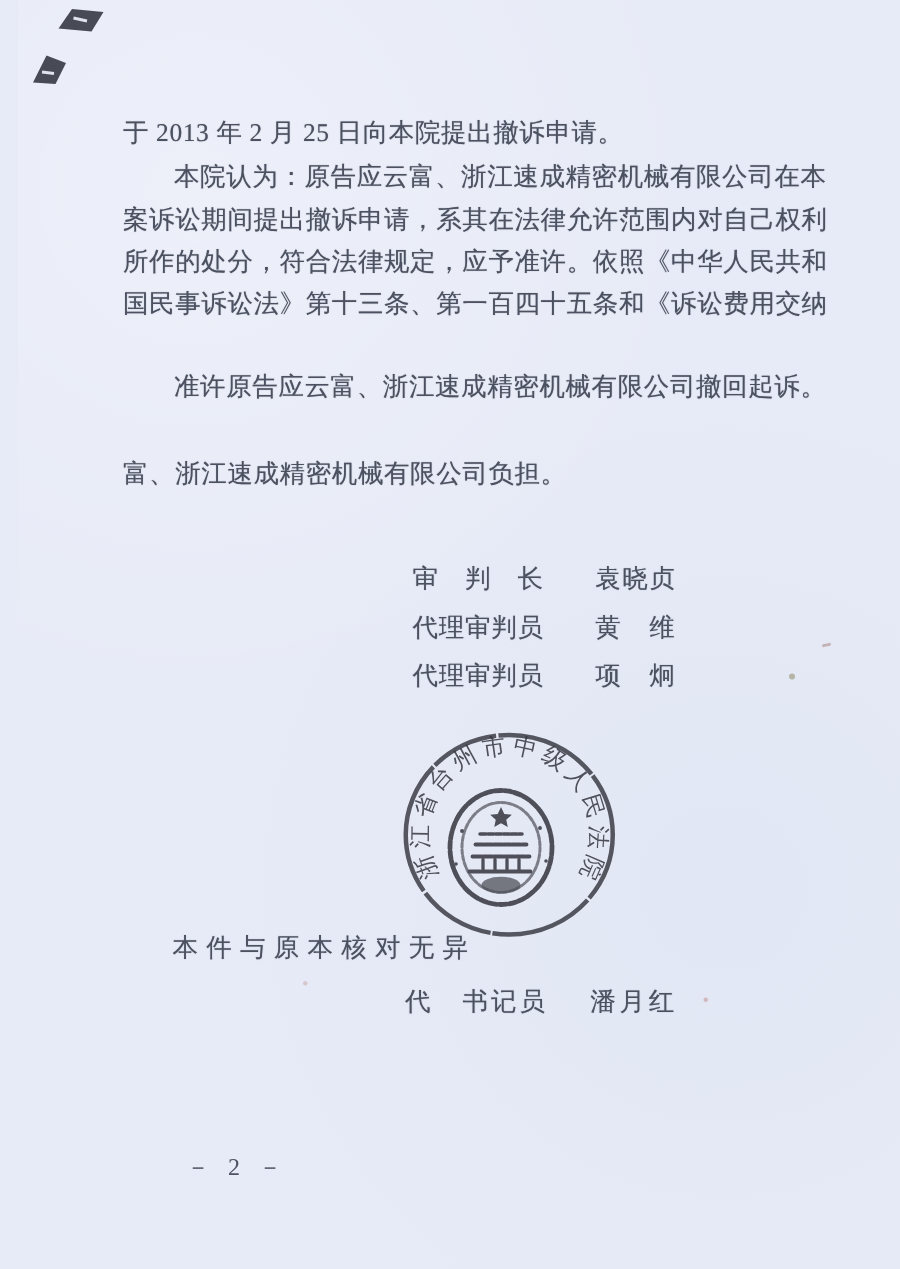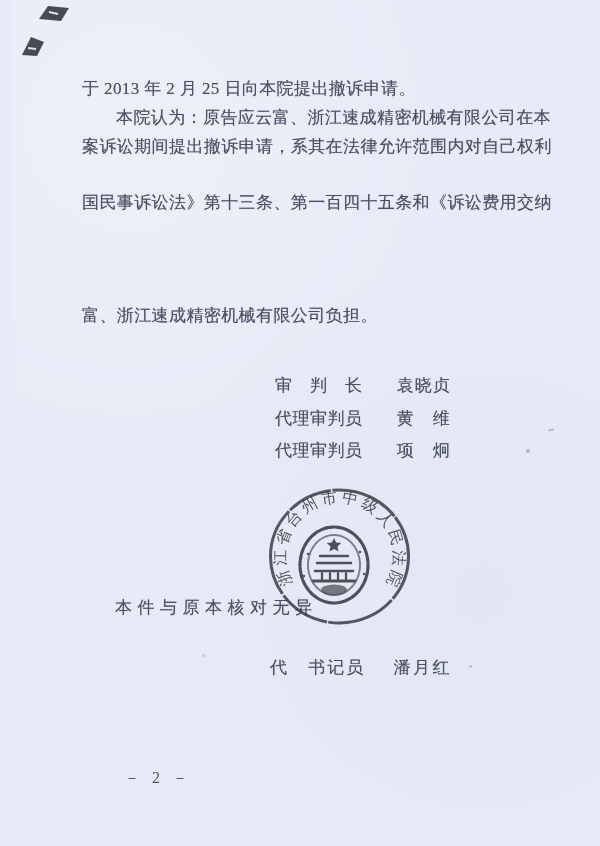--- a/index.html
+++ b/index.html
@@ -52,21 +52,21 @@
   .date-line{
     position:absolute;top:569px;left:246px;
     font-size:17px;letter-spacing:4.2px;color:var(--ink);
     white-space:nowrap;z-index:1;
     text-shadow:0 0 .7px rgba(75,81,96,.5);
   }
   .seal{
     position:absolute;left:252px;top:484px;width:150px;height:145px;z-index:2;
   }
   .cert-note{
-    position:absolute;top:596px;left:103px;
+    position:absolute;top:620px;left:103px;
     font-size:17px;letter-spacing:5.5px;color:var(--ink);
     white-space:nowrap;
     text-shadow:0 0 .7px rgba(75,81,96,.5);
   }
   .clerk-line{
     position:absolute;top:656px;left:258px;
     font-size:17px;color:var(--ink);white-space:nowrap;
     text-shadow:0 0 .7px rgba(75,81,96,.5);
   }
   .clerk-prefix{display:inline-block;}
@@ -97,21 +97,23 @@
     <path d="M13 9 l9 2" stroke="#dfe4f0" stroke-width="2" fill="none"></path>
   </svg>
   <svg class="mark mark-b" viewBox="0 0 28 24">
     <path d="M4 21 L13 3 L26 8 L19 22 Z" fill="#2b2d38" opacity="0.85"></path>
     <path d="M10 14 l8 1" stroke="#dfe4f0" stroke-width="2" fill="none"></path>
   </svg>
 
   <div class="bline bl0">于 2013 年 2 月 25 日向本院提出撤诉申请。</div>
   <div class="bline bl1">本院认为：原告应云富、浙江速成精密机械有限公司在本</div>
   <div class="bline bl2">案诉讼期间提出撤诉申请，系其在法律允许范围内对自己权利</div>
+  <div class="bline bl3">所作的处分，符合法律规定，应予准许。依照《中华人民共和</div>
   <div class="bline bl4">国民事诉讼法》第十三条、第一百四十五条和《诉讼费用交纳</div>
+  <div class="bline bl6">准许原告应云富、浙江速成精密机械有限公司撤回起诉。</div>
   <div class="bline bl8">富、浙江速成精密机械有限公司负担。</div>
 
   <div class="sig-row sig-1">
     <span class="sig-role">审　判　长</span>
     <span class="sig-name">袁晓贞</span>
   </div>
   <div class="sig-row sig-2">
     <span class="sig-role">代理审判员</span>
     <span class="sig-name">黄　维</span>
   </div>

